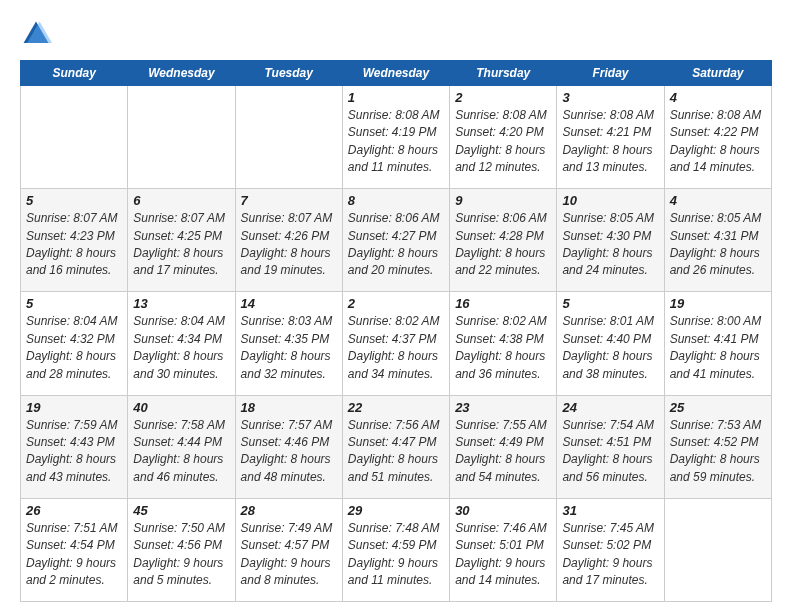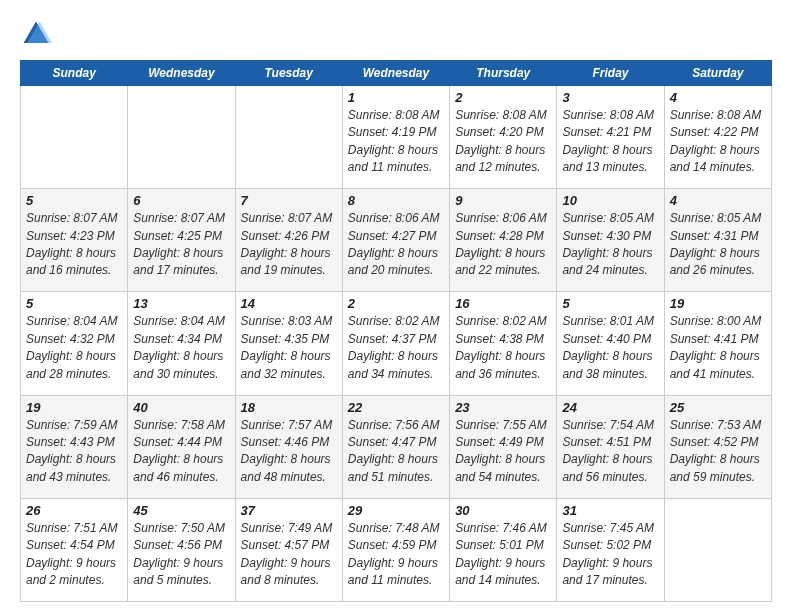--- a/index.html
+++ b/index.html
@@ -254,21 +254,21 @@
         <tr>
           <td>
             <span class="day-num">26</span>
             <div class="day-info">Sunrise: 7:51 AM<br>Sunset: 4:54 PM<br>Daylight: 9 hours<br>and 2 minutes.</div>
           </td>
           <td>
             <span class="day-num">45</span>
             <div class="day-info">Sunrise: 7:50 AM<br>Sunset: 4:56 PM<br>Daylight: 9 hours<br>and 5 minutes.</div>
           </td>
           <td>
-            <span class="day-num">37</span>
+            <span class="day-num">28</span>
             <div class="day-info">Sunrise: 7:49 AM<br>Sunset: 4:57 PM<br>Daylight: 9 hours<br>and 8 minutes.</div>
           </td>
           <td>
             <span class="day-num">29</span>
             <div class="day-info">Sunrise: 7:48 AM<br>Sunset: 4:59 PM<br>Daylight: 9 hours<br>and 11 minutes.</div>
           </td>
           <td>
             <span class="day-num">30</span>
             <div class="day-info">Sunrise: 7:46 AM<br>Sunset: 5:01 PM<br>Daylight: 9 hours<br>and 14 minutes.</div>
           </td>

